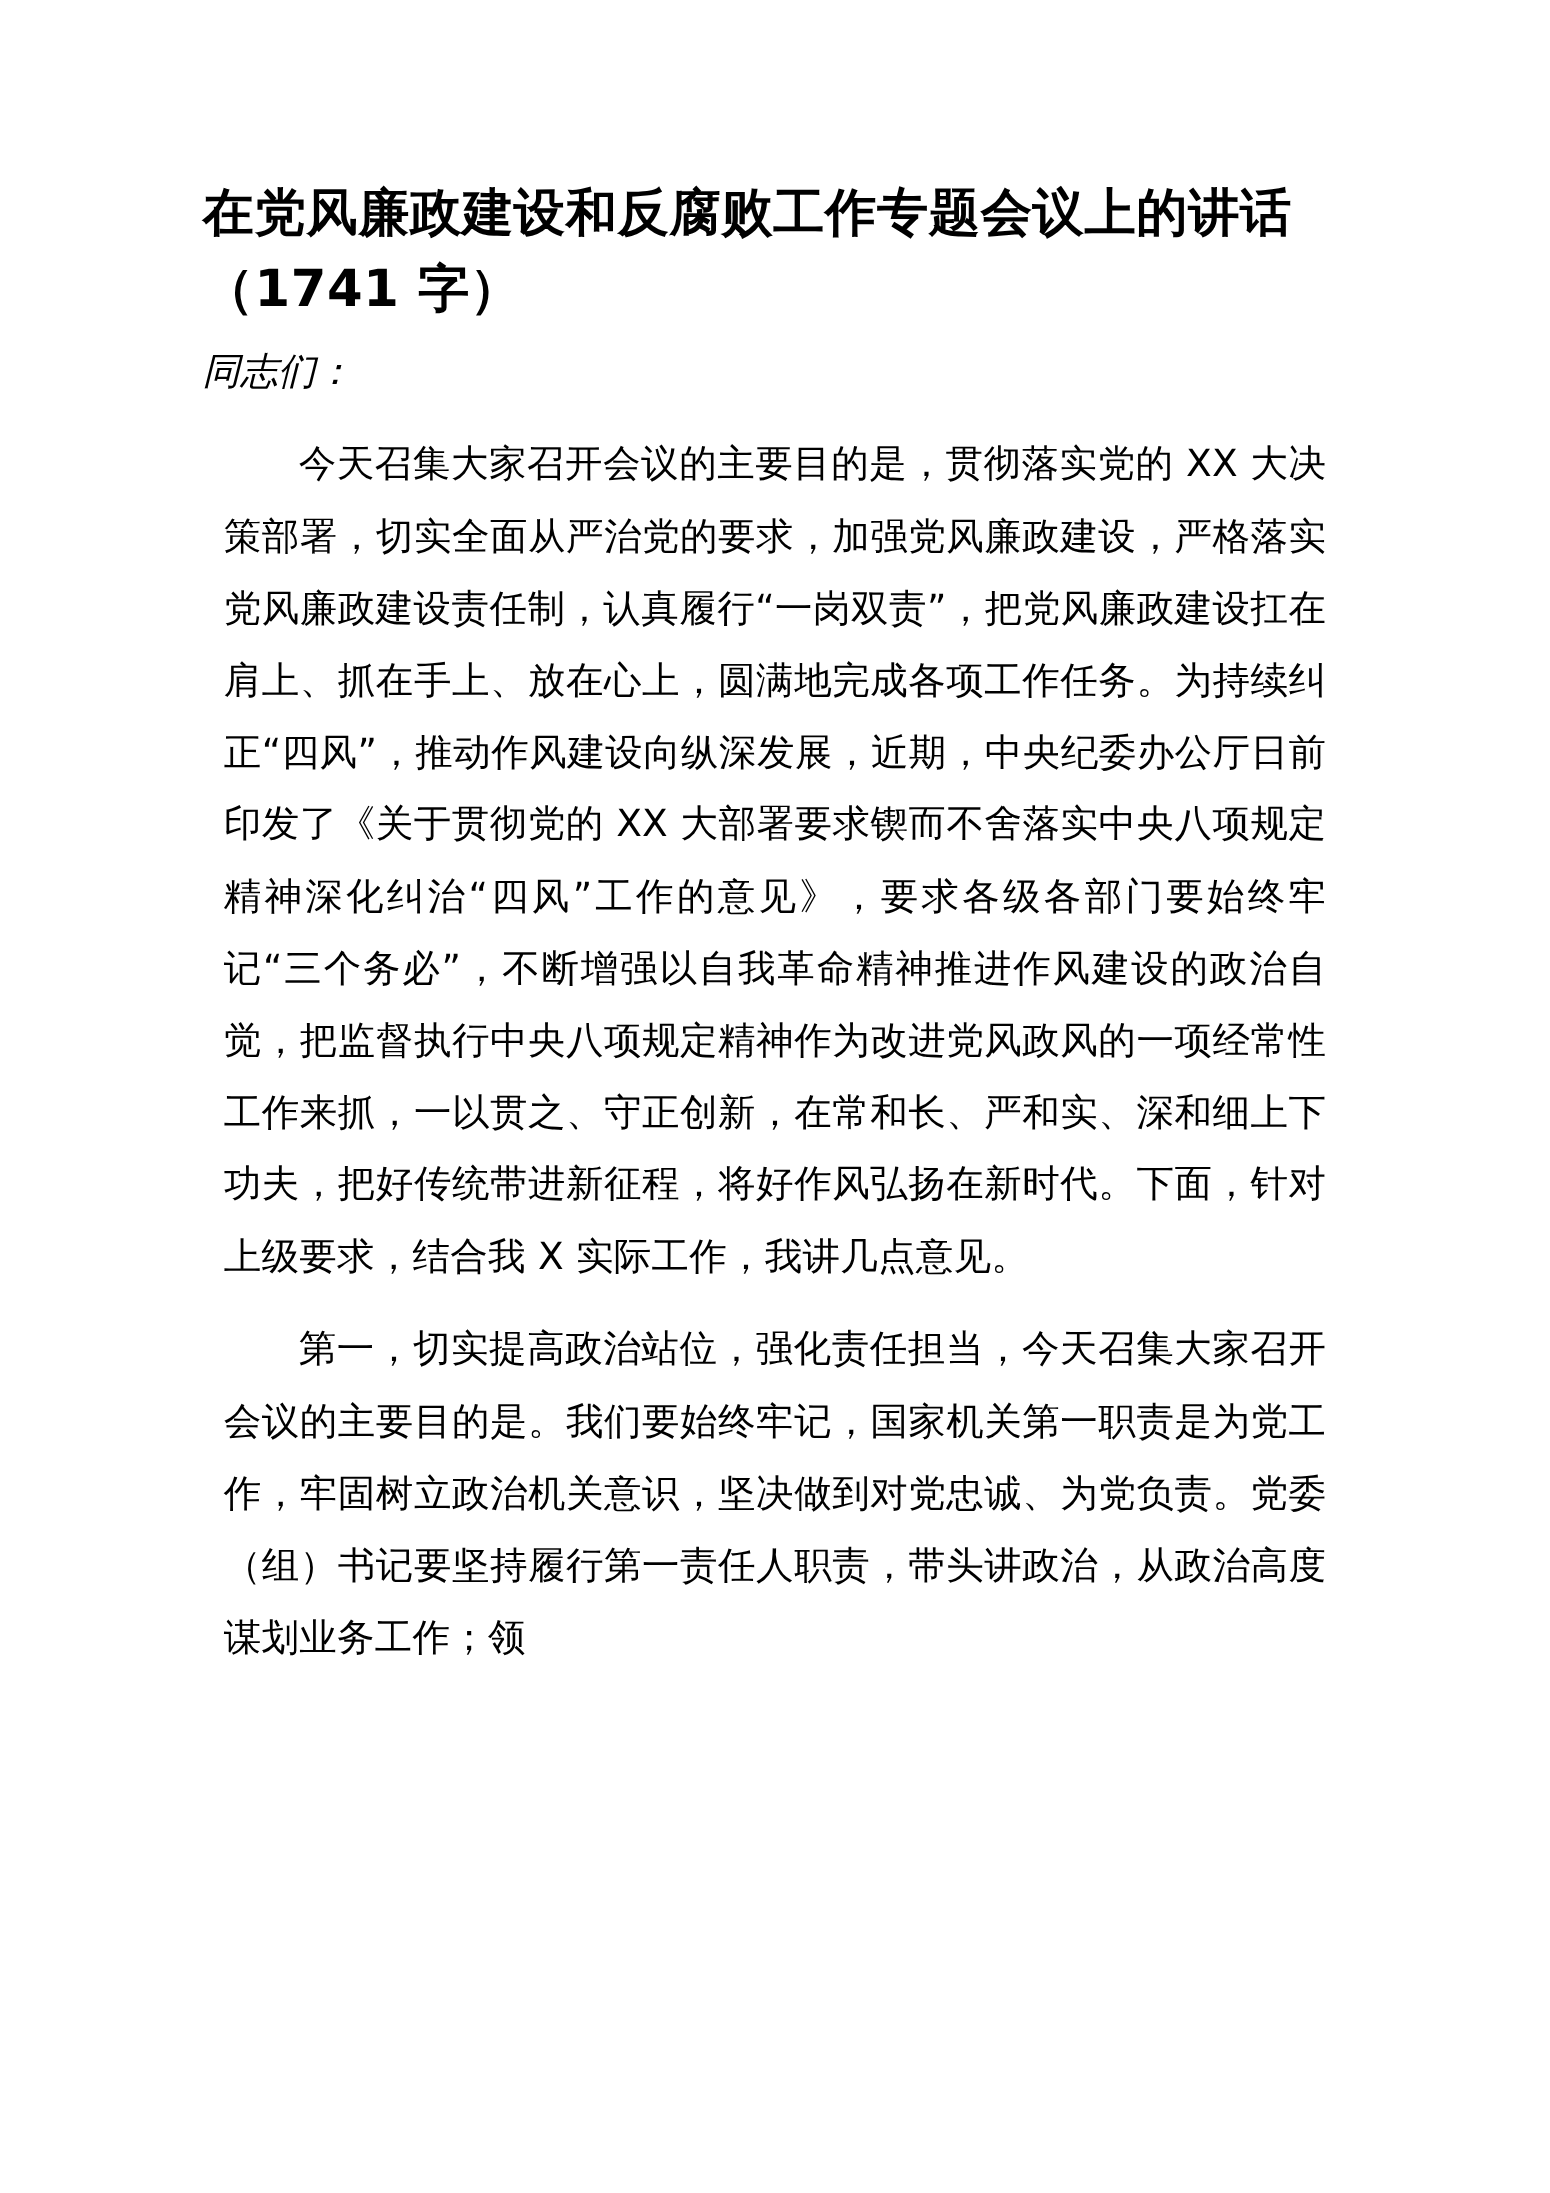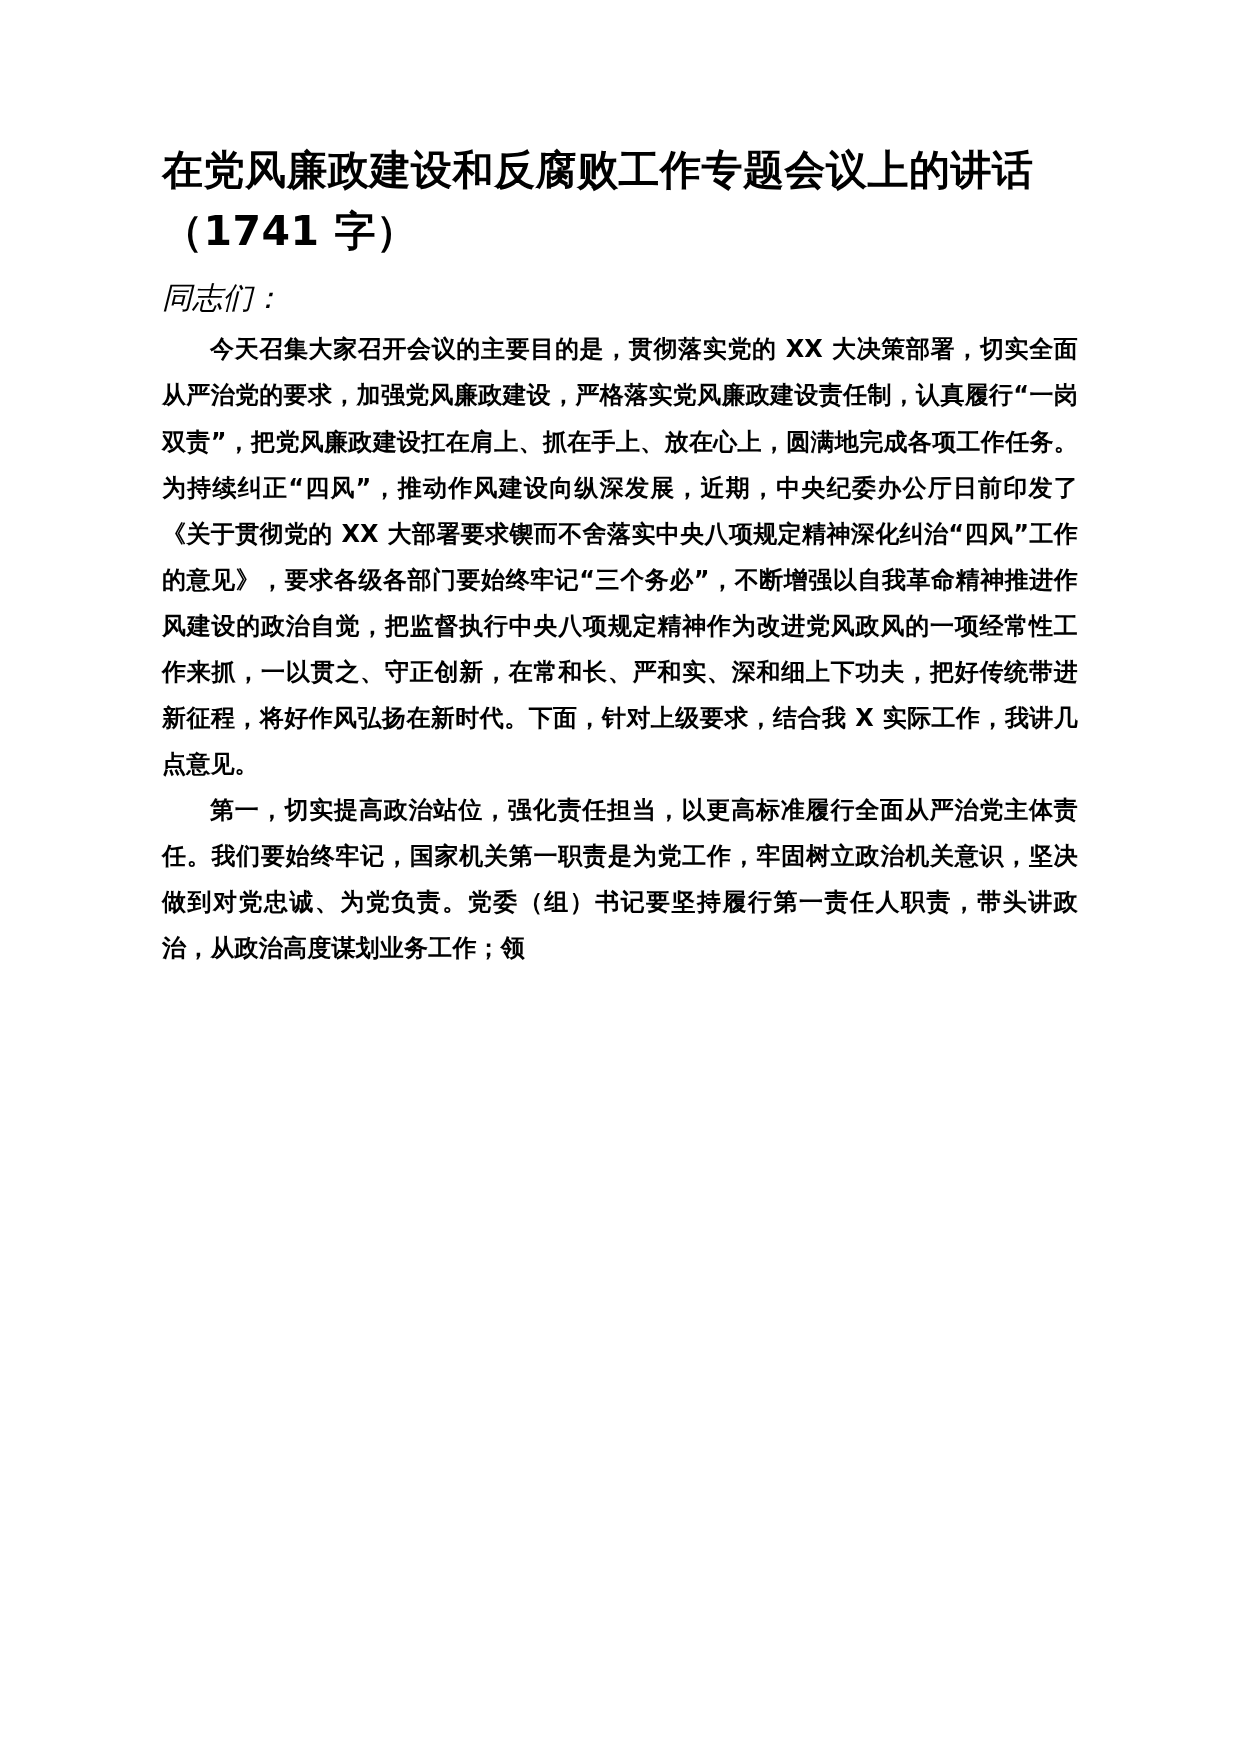--- a/index.html
+++ b/index.html
@@ -32,34 +32,33 @@
     text-align: left;
   }
   .salutation {
     font-size: 30px;
     line-height: 1.9;
     margin: 6px 0 0 0;
     letter-spacing: 0.2px;
     font-style: italic;
   }
   .body-para {
-    font-size: 24px;
+    font-size: 30px;
     line-height: 1.92;
-    margin: 0;
+    margin: 17px;
     text-align: justify;
     text-justify: inter-ideograph;
     text-indent: 2em;
     letter-spacing: 0.2px;
-    font-weight: bold;
   }
   .body-para + .body-para {
     margin-top: 0px;
   }
 </style>
 </head>
 <body>
 
 <div class="page">
   <h1 class="doc-title">在党风廉政建设和反腐败工作专题会议上的讲话（1741 字）</h1>
   <p class="salutation">同志们：</p>
   <p class="body-para">今天召集大家召开会议的主要目的是，贯彻落实党的 XX 大决策部署，切实全面从严治党的要求，加强党风廉政建设，严格落实党风廉政建设责任制，认真履行“一岗双责”，把党风廉政建设扛在肩上、抓在手上、放在心上，圆满地完成各项工作任务。为持续纠正“四风”，推动作风建设向纵深发展，近期，中央纪委办公厅日前印发了《关于贯彻党的 XX 大部署要求锲而不舍落实中央八项规定精神深化纠治“四风”工作的意见》，要求各级各部门要始终牢记“三个务必”，不断增强以自我革命精神推进作风建设的政治自觉，把监督执行中央八项规定精神作为改进党风政风的一项经常性工作来抓，一以贯之、守正创新，在常和长、严和实、深和细上下功夫，把好传统带进新征程，将好作风弘扬在新时代。下面，针对上级要求，结合我 X 实际工作，我讲几点意见。</p>
-  <p class="body-para">第一，切实提高政治站位，强化责任担当，以更高标准履行全面从严治党主体责任。我们要始终牢记，国家机关第一职责是为党工作，牢固树立政治机关意识，坚决做到对党忠诚、为党负责。党委（组）书记要坚持履行第一责任人职责，带头讲政治，从政治高度谋划业务工作；领</p>
+  <p class="body-para">第一，切实提高政治站位，强化责任担当，今天召集大家召开会议的主要目的是。我们要始终牢记，国家机关第一职责是为党工作，牢固树立政治机关意识，坚决做到对党忠诚、为党负责。党委（组）书记要坚持履行第一责任人职责，带头讲政治，从政治高度谋划业务工作；领</p>
 </div>
 
 </body></html>

